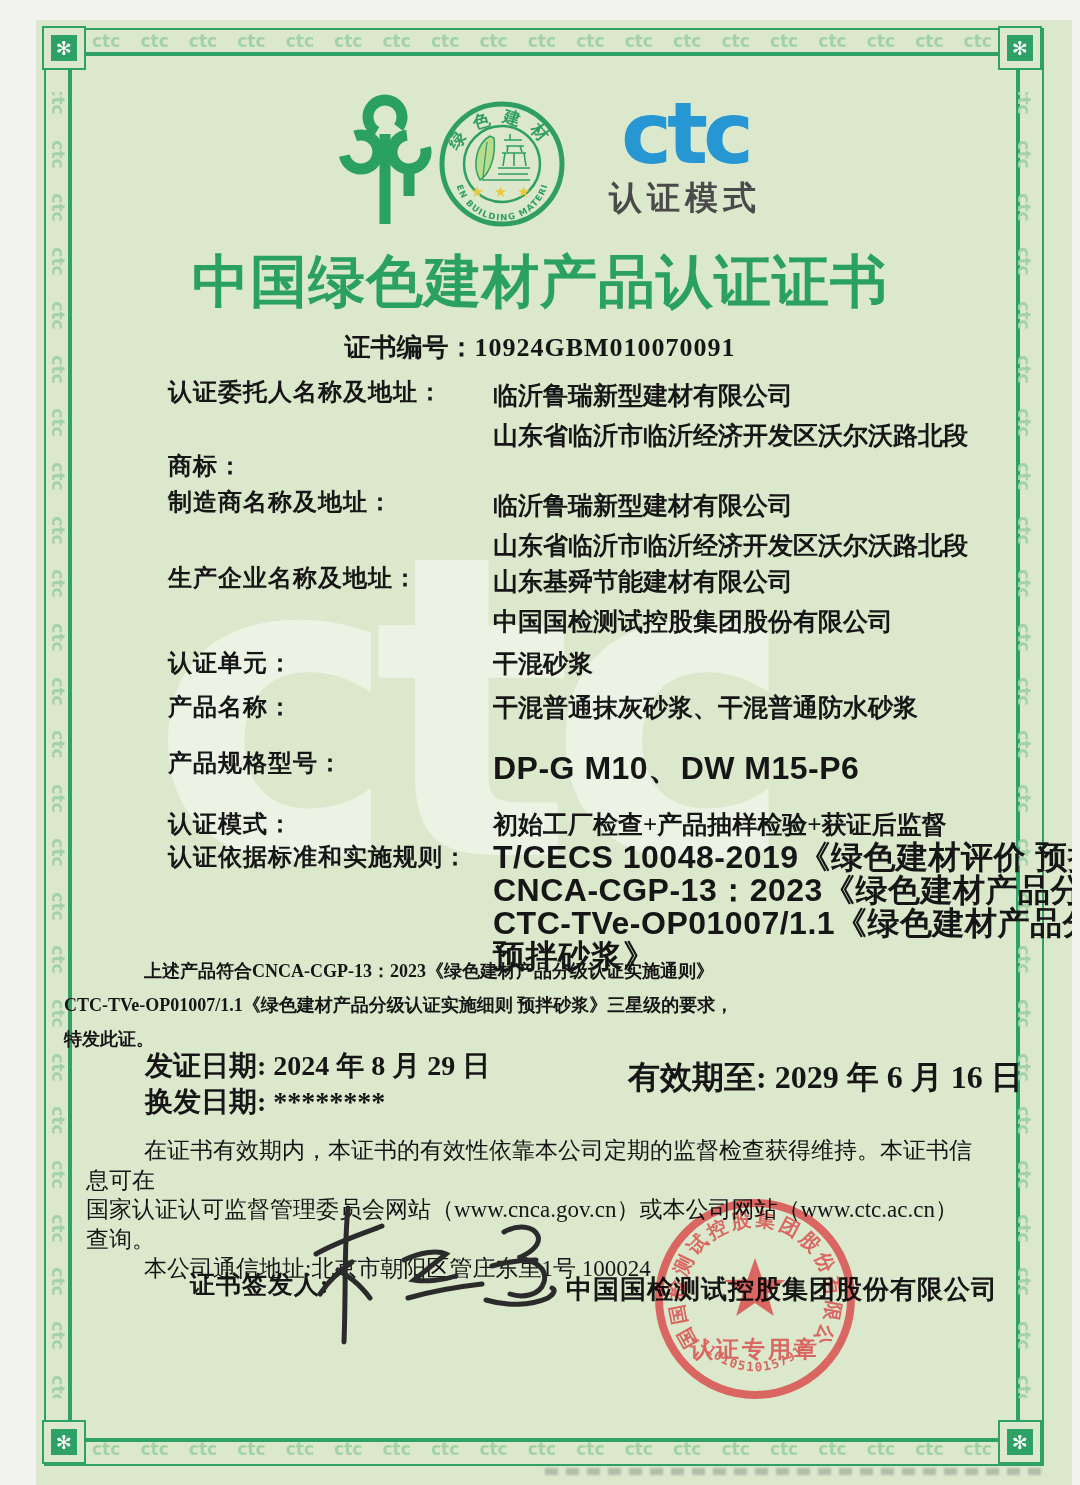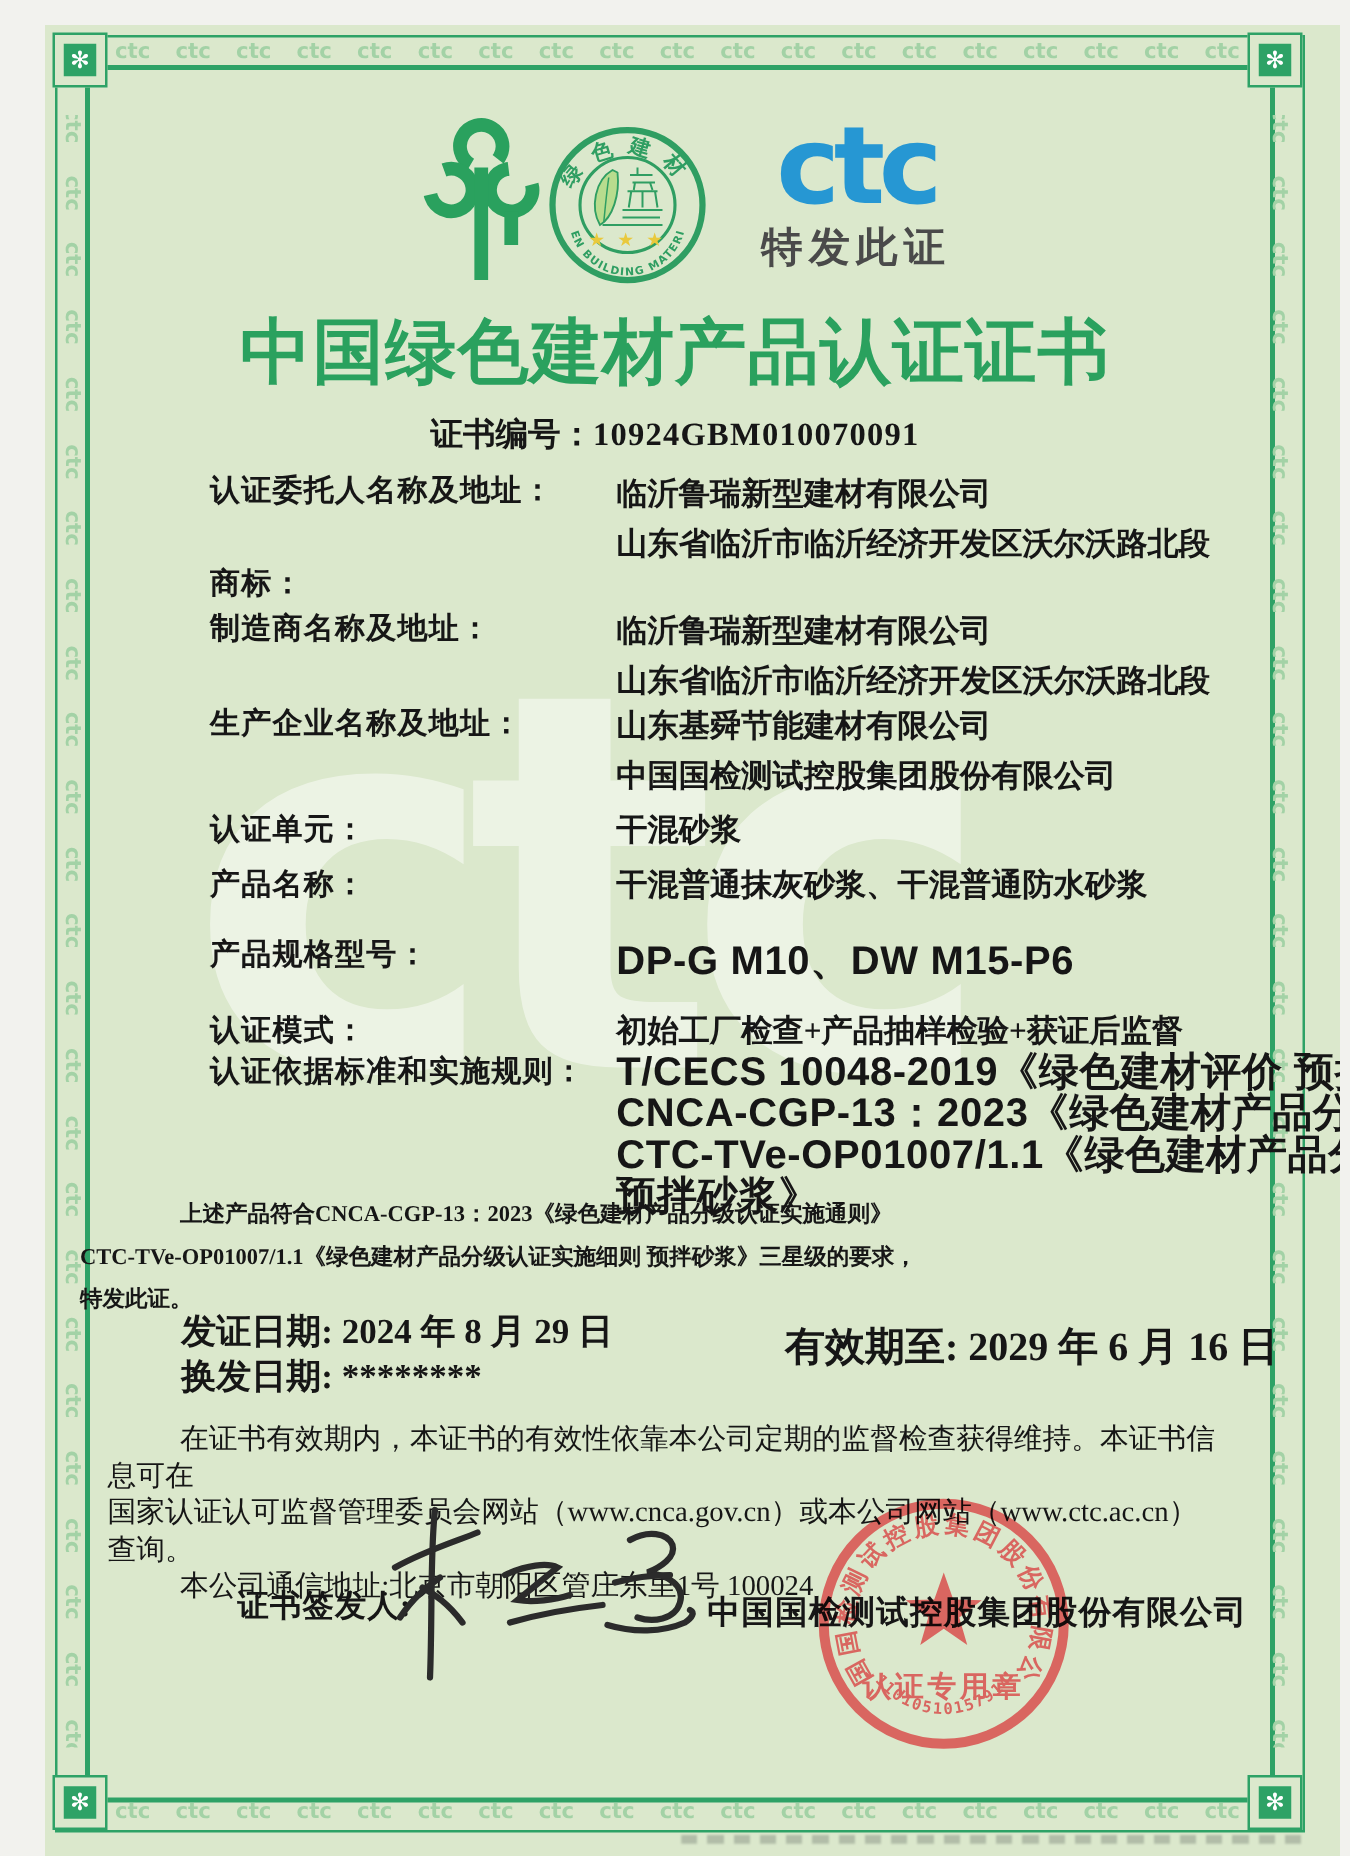--- a/index.html
+++ b/index.html
@@ -230,21 +230,21 @@
 
     <g stroke="#2f9e62" stroke-width="1.6" fill="none">
       <path d="M72 48 L72 54 M66 54 L84 54 M68 60 L86 60 M64 67 L88 67 M70 60 L69 66 M82 60 L84 66 M67 67 L65 80 M86 67 L88 80 M76 67 L76 80 M60 82 L92 82 M44 94 L92 94 M60 88 L90 88"></path>
     </g>
 
     <text x="64" y="111" text-anchor="middle" font-size="15" fill="#e9c93c" letter-spacing="3">★ ★ ★</text>
   </svg>
 
   <div class="abs ctc-block">
     <div class="ctc-word">ctc</div>
-    <div class="ctc-cn">特发此证</div>
+    <div class="ctc-cn">认证模式</div>
   </div>
 
   <div class="abs title">中国绿色建材产品认证证书</div>
   <div class="abs certline">
     <span>证书编号：</span><span class="num">10924GBM010070091</span>
   </div>
 
   <div class="frow" style="top:376px">
     <div class="flabel">认证委托人名称及地址：</div>
     <div class="fvalue lh40">

